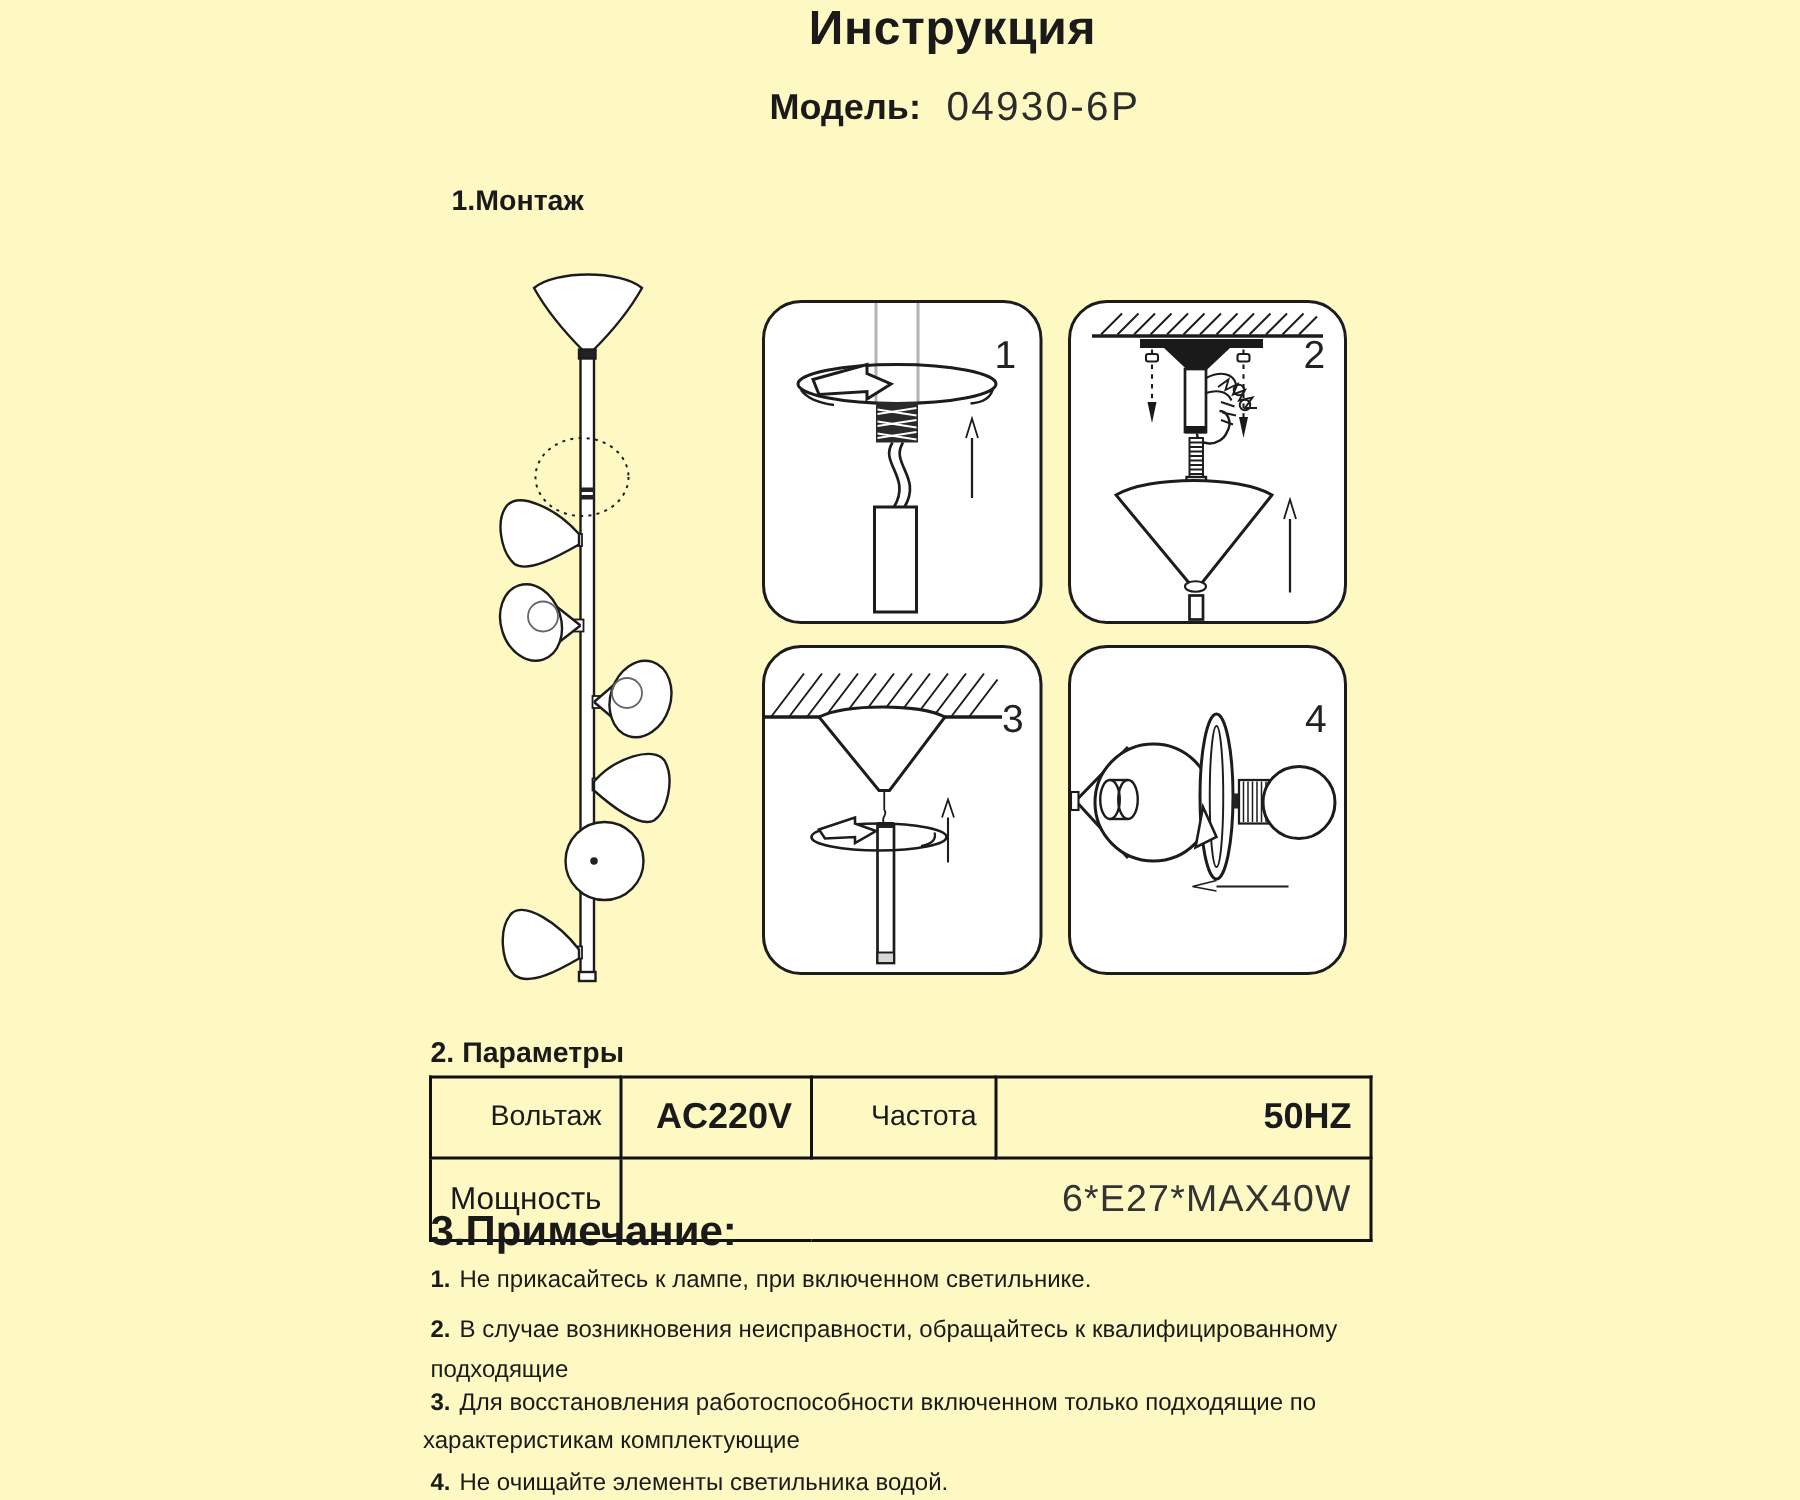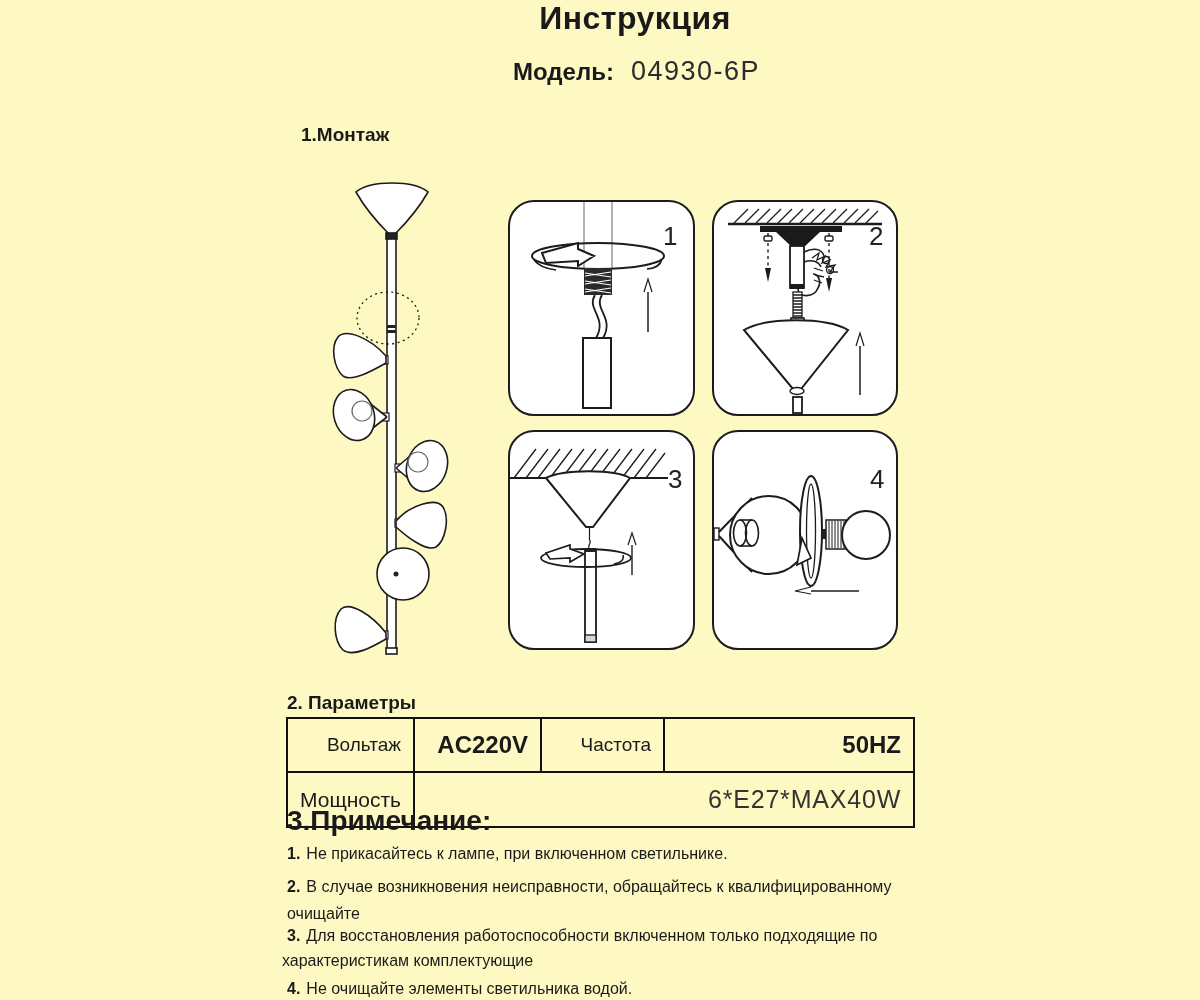--- a/index.html
+++ b/index.html
@@ -267,21 +267,21 @@
 
   <div class="abs h-notes" style="left:287px;top:805px;">3.Примечание:</div>
 
   <div class="abs note" style="left:287px;top:844px;">
     <b>1.</b><span>Не прикасайтесь к лампе, при включенном светильнике.</span>
   </div>
   <div class="abs note" style="left:287px;top:877px;">
     <b>2.</b><span>В случае возникновения неисправности, обращайтесь к квалифицированному</span>
   </div>
   <div class="abs note" style="left:287px;top:904px;">
-    <span>очищайте</span>
+    <span>подходящие</span>
   </div>
   <div class="abs note" style="left:287px;top:926px;">
     <b>3.</b><span>Для восстановления работоспособности включенном только подходящие по</span>
   </div>
   <div class="abs note" style="left:282px;top:951px;">
     <span>характеристикам комплектующие</span>
   </div>
   <div class="abs note" style="left:287px;top:979px;">
     <b>4.</b><span>Не очищайте элементы светильника водой.</span>
   </div>

